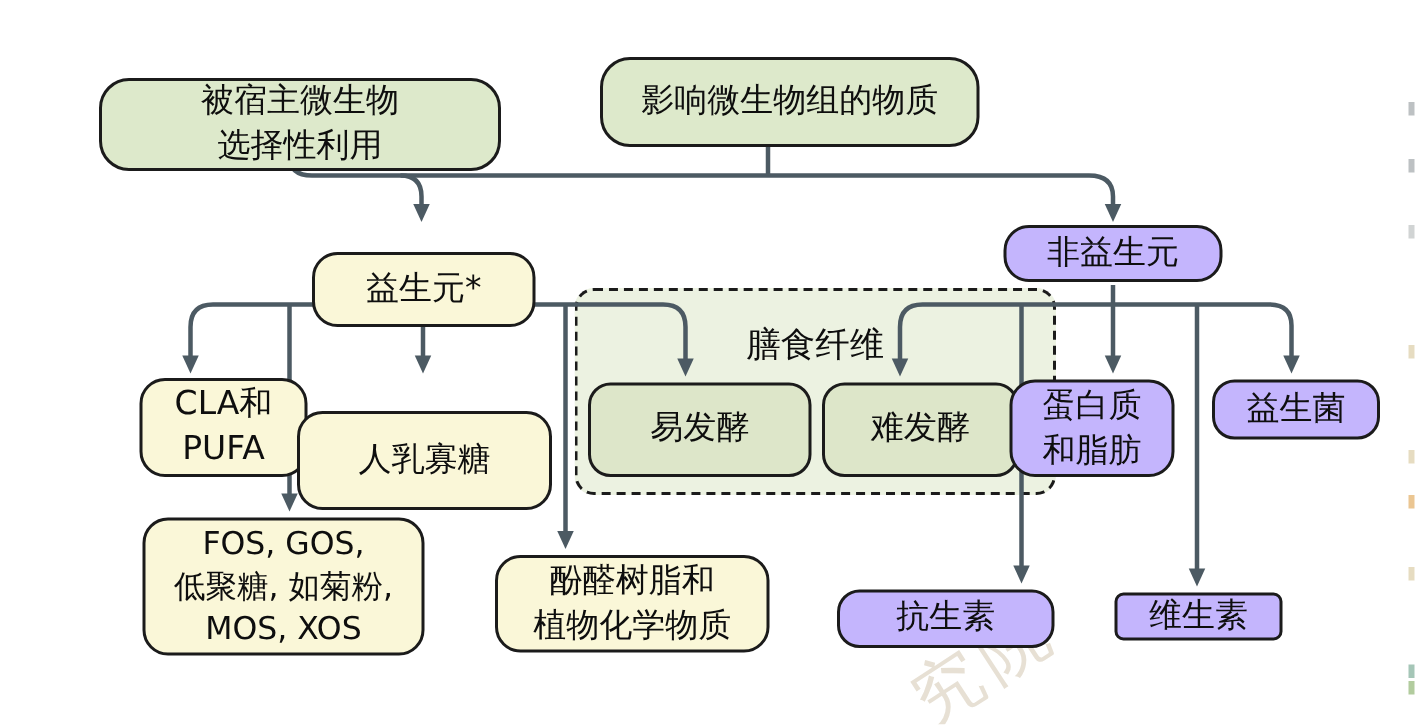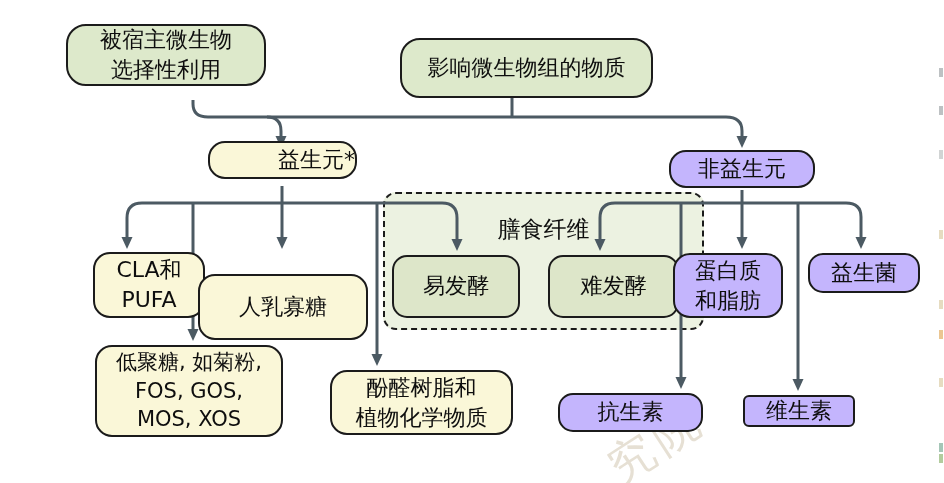--- a/index.html
+++ b/index.html
@@ -84,66 +84,66 @@
       <path d="M377,366 l-5.5,-12 l11,0 z"></path>
       <path d="M457,251 l-5.5,-12 l11,0 z"></path>
       <path d="M600,251 l-5.5,-12 l11,0 z"></path>
       <path d="M742,249 l-5.5,-12 l11,0 z"></path>
       <path d="M861,249 l-5.5,-12 l11,0 z"></path>
       <path d="M681,389 l-5.5,-12 l11,0 z"></path>
       <path d="M798,391 l-5.5,-12 l11,0 z"></path>
     </g>
   </svg>
 
-  <div class="node green l2" style="left:66px;top:24px;width:200px;height:62px;border-radius:20px;">
+  <div class="node green l2" style="left:66px;top:52px;width:268px;height:62px;border-radius:20px;">
     <span>被宿主微生物</span>
     <span>选择性利用</span>
   </div>
 
   <div class="node green" style="left:385px;top:38px;width:253px;height:60px;border-radius:20px;margin-left:15px;">
     <span>影响微生物组的物质</span>
   </div>
 
-  <div class="node yellow" style="left:208px;top:141px;width:149px;height:38px;align-items:flex-end;">
+  <div class="node yellow" style="left:208px;top:168px;width:149px;height:50px;">
     <span>益生元*</span>
   </div>
 
   <div class="node teal" style="left:669px;top:150px;width:146px;height:38px;">
     <span>非益生元</span>
   </div>
 
   <div class="node yellow l2" style="left:68px;top:252px;width:112px;height:66px;margin-left:25px;">
     <span>CLA和</span>
     <span>PUFA</span>
   </div>
 
   <div class="node yellow" style="left:198px;top:252px;width:170px;height:66px;margin-top:22px;">
     <span>人乳寡糖</span>
   </div>
 
-  <div class="node fiber-inner" style="left:392px;top:255px;width:128px;height:63px;">
+  <div class="node fiber-inner" style="left:392px;top:255px;width:149px;height:63px;">
     <span>易发酵</span>
   </div>
 
   <div class="node fiber-inner" style="left:532px;top:255px;width:131px;height:63px;margin-left:16px;">
     <span>难发酵</span>
   </div>
 
   <div class="node teal l2" style="left:673px;top:253px;width:110px;height:65px;">
     <span>蛋白质</span>
     <span>和脂肪</span>
   </div>
 
   <div class="node teal" style="left:808px;top:253px;width:112px;height:40px;border-radius:15px;">
     <span>益生菌</span>
   </div>
 
   <div class="node yellow l2" style="left:95px;top:345px;width:188px;height:92px;font-size:21px;">
+    <span>FOS, GOS,</span>
     <span>低聚糖, 如菊粉,</span>
-    <span>FOS, GOS,</span>
     <span>MOS, XOS</span>
   </div>
 
   <div class="node yellow l2" style="left:330px;top:370px;width:183px;height:65px;">
     <span>酚醛树脂和</span>
     <span>植物化学物质</span>
   </div>
 
   <div class="node teal" style="left:558px;top:393px;width:145px;height:39px;border-radius:15px;">
     <span>抗生素</span>

